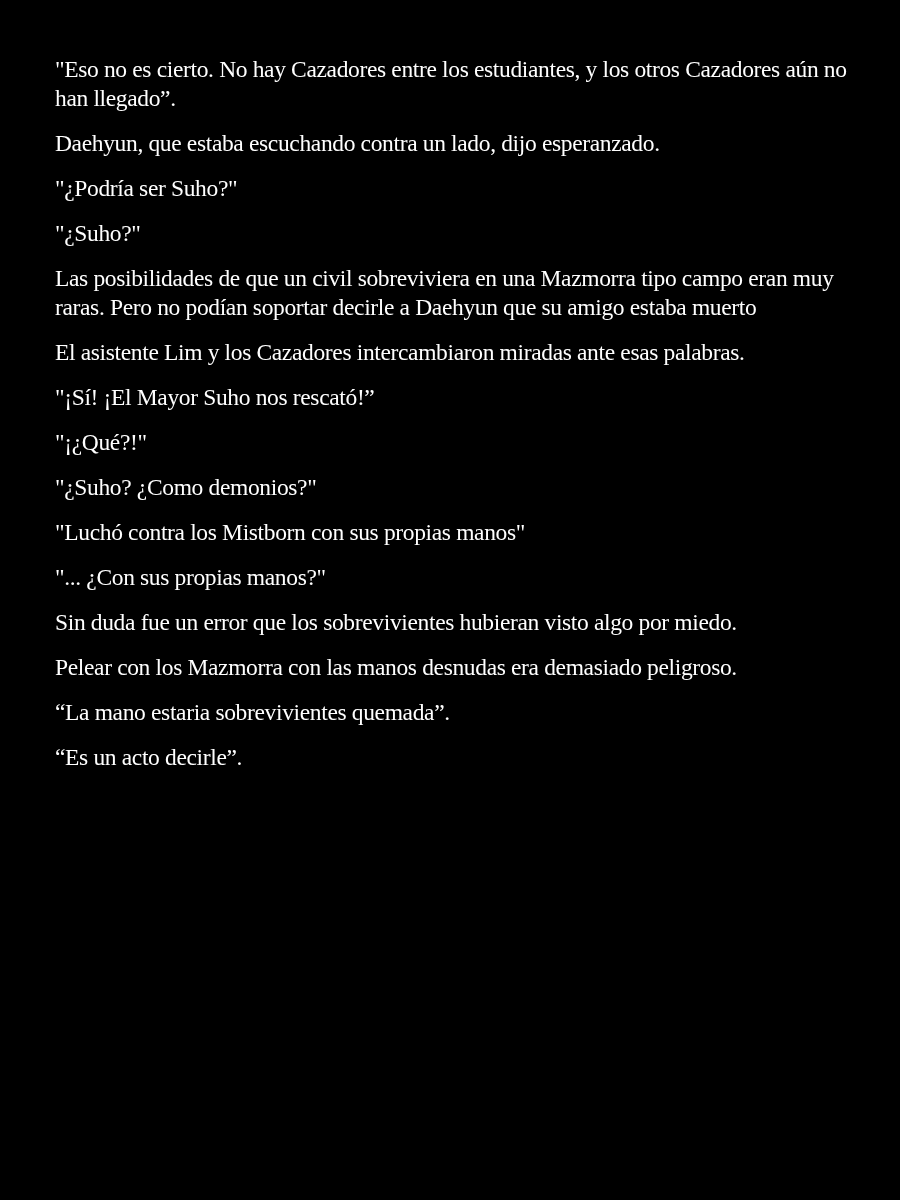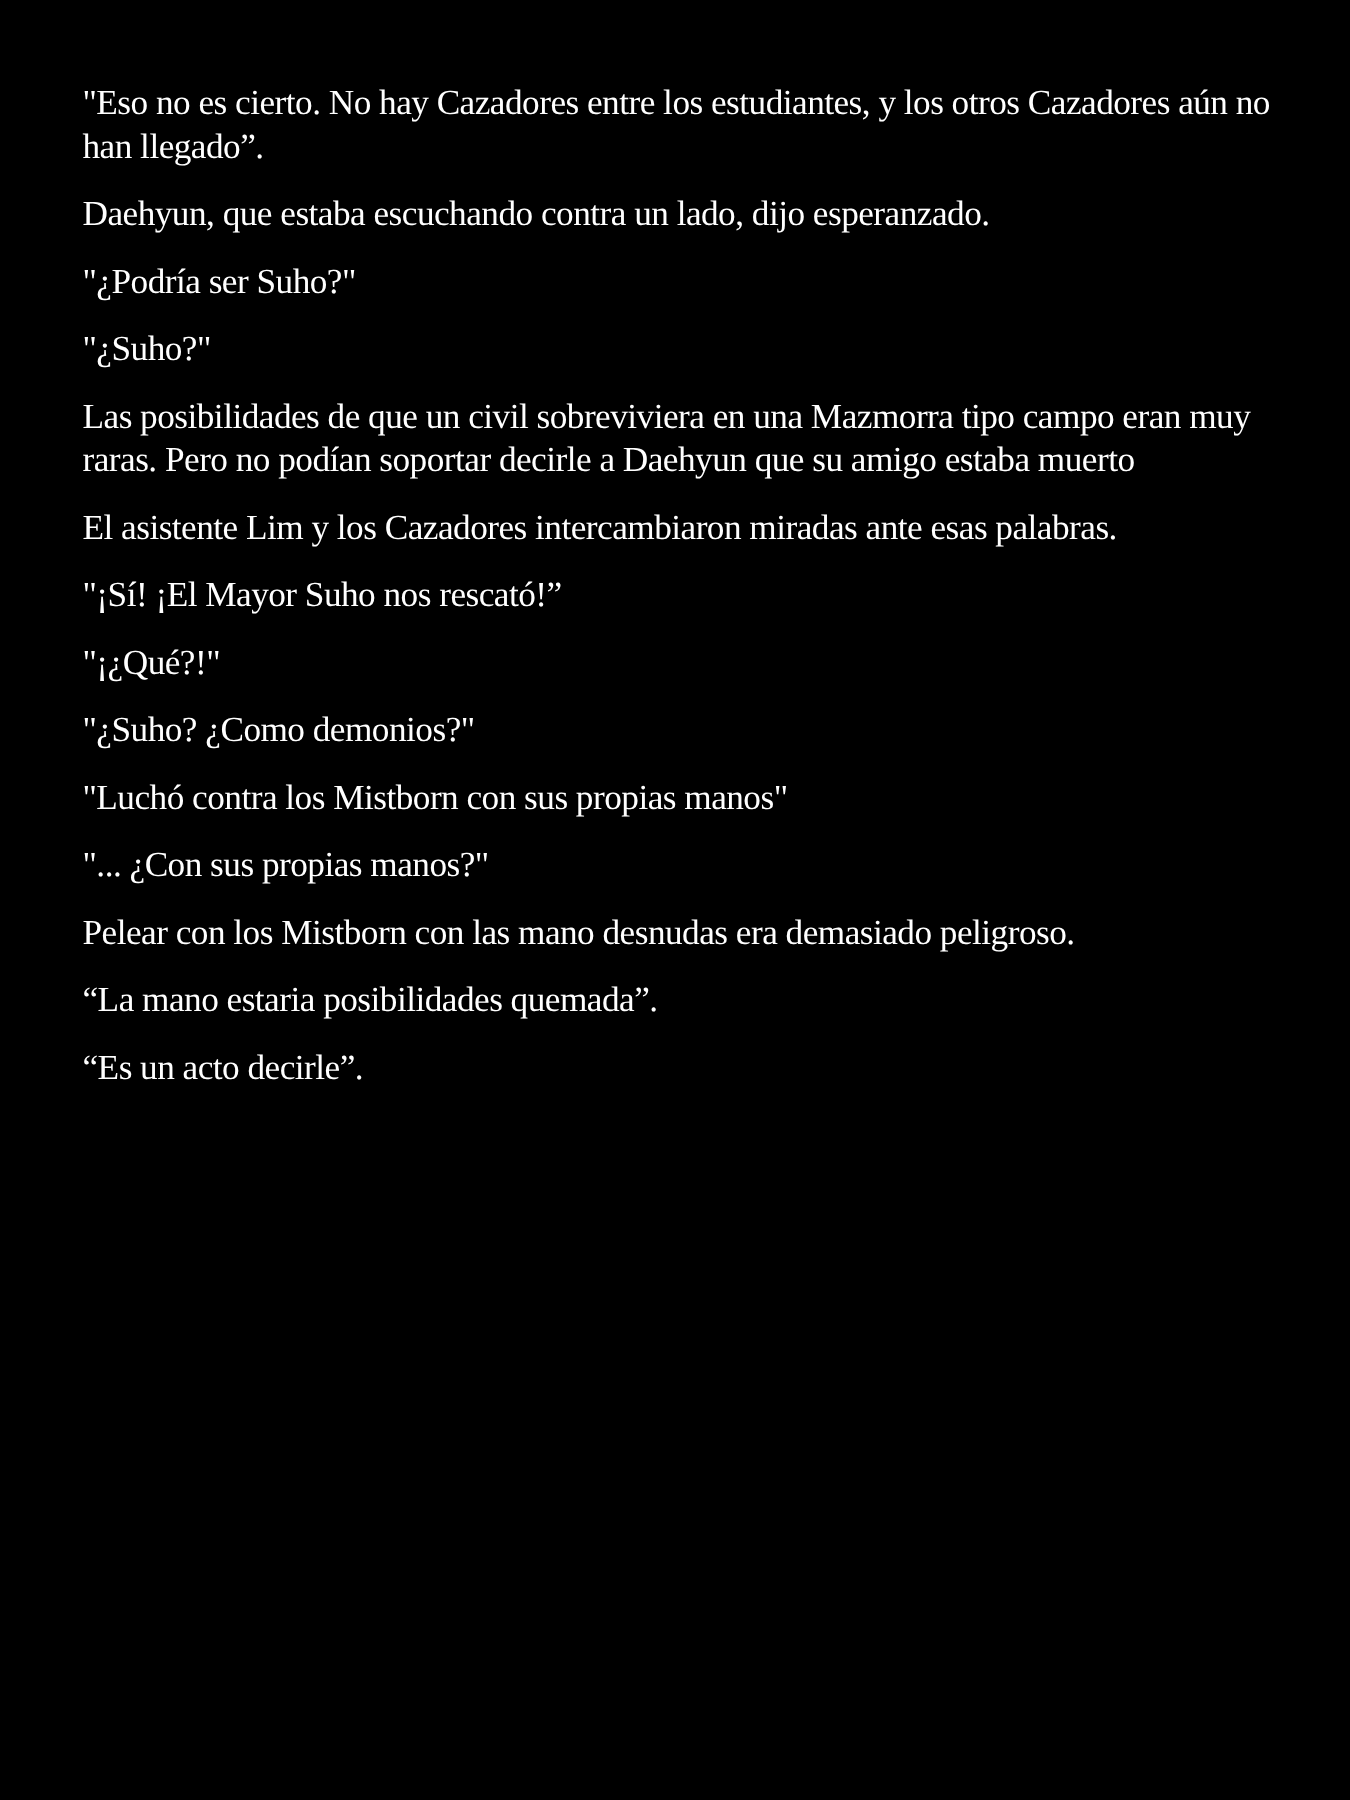--- a/index.html
+++ b/index.html
@@ -36,16 +36,17 @@
   <p class="para">Daehyun, que estaba escuchando contra un lado, dijo esperanzado.</p>
   <p class="para">"¿Podría ser Suho?"</p>
   <p class="para">"¿Suho?"</p>
   <p class="para">Las posibilidades de que un civil sobreviviera en una Mazmorra tipo campo eran muy raras. Pero no podían soportar decirle a Daehyun que su amigo estaba muerto</p>
   <p class="para">El asistente Lim y los Cazadores intercambiaron miradas ante esas palabras.</p>
   <p class="para">"¡Sí! ¡El Mayor Suho nos rescató!”</p>
   <p class="para">"¡¿Qué?!"</p>
   <p class="para">"¿Suho? ¿Como demonios?"</p>
   <p class="para">"Luchó contra los Mistborn con sus propias manos"</p>
   <p class="para">"... ¿Con sus propias manos?"</p>
-  <p class="para">Pelear con los Mistborn con las mano desnudas era demasiado peligroso.</p>
-  <p class="para">“La mano estaria posibilidades quemada”.</p>
+  <p class="para">Sin duda fue un error que los sobrevivientes hubieran visto algo por miedo.</p>
+  <p class="para">Pelear con los Mazmorra con las manos desnudas era demasiado peligroso.</p>
+  <p class="para">“La mano estaria sobrevivientes quemada”.</p>
   <p class="para">“Es un acto decirle”.</p>
 </div>
 
 </body></html>

